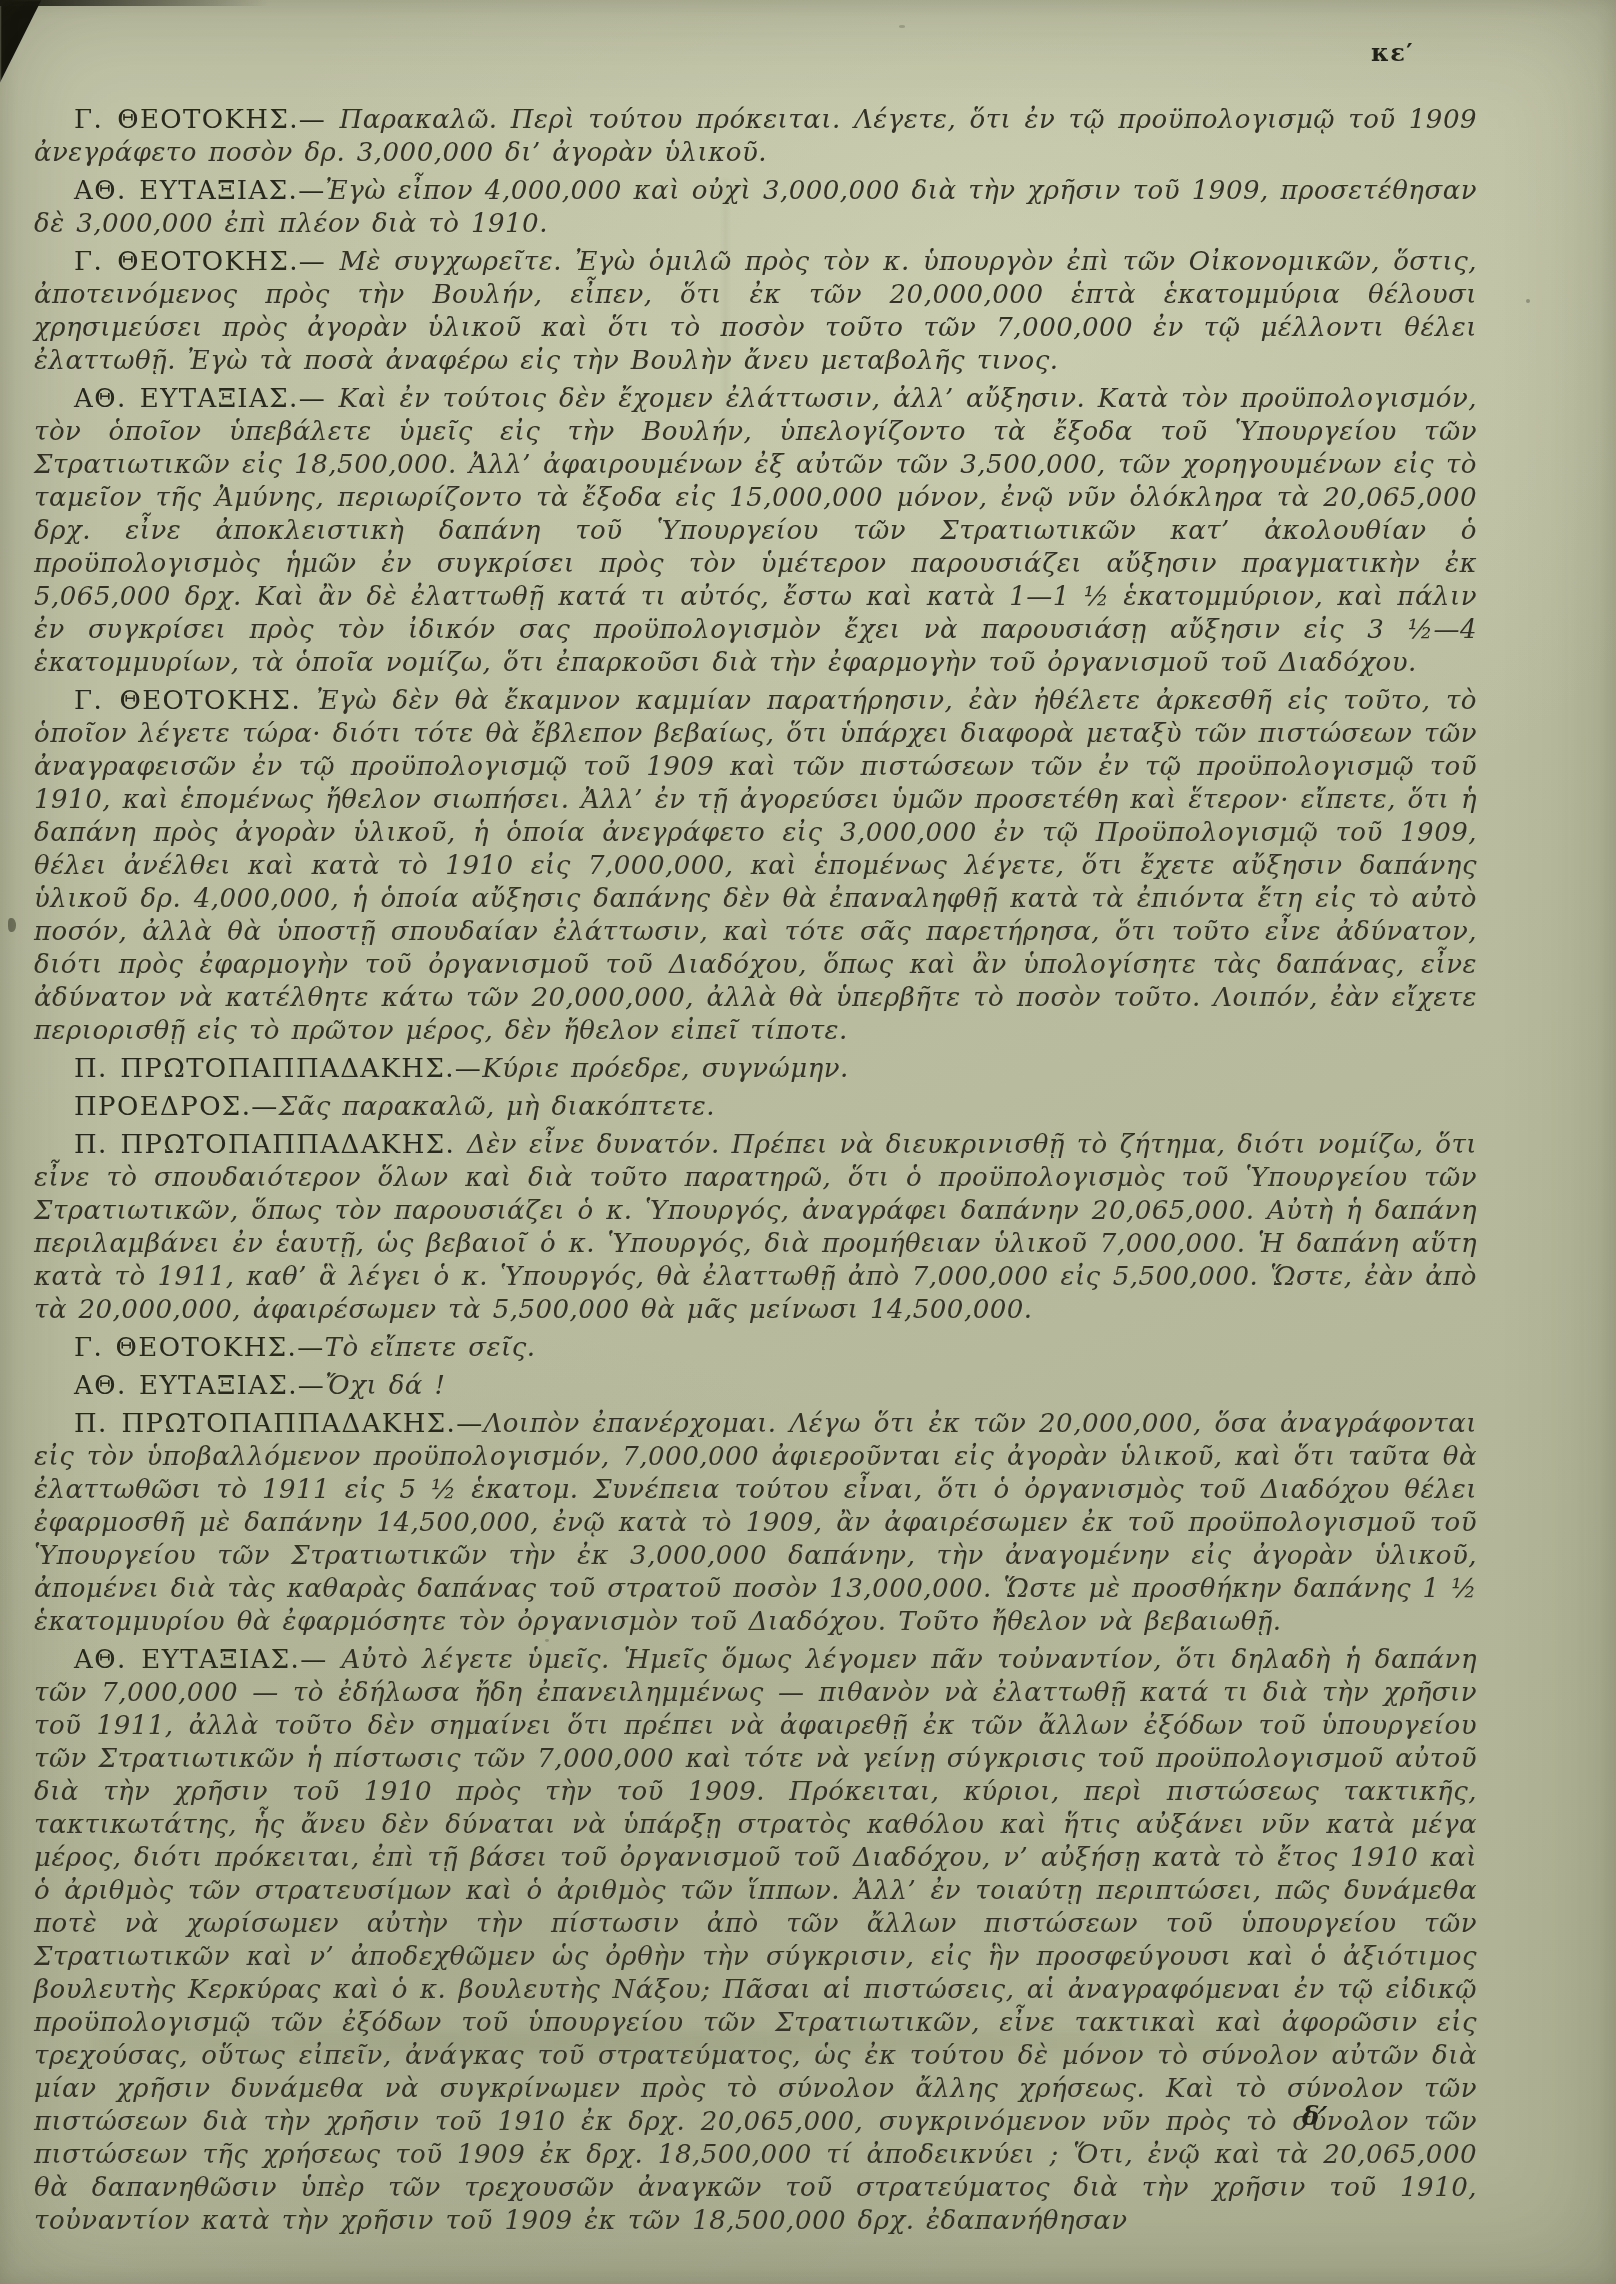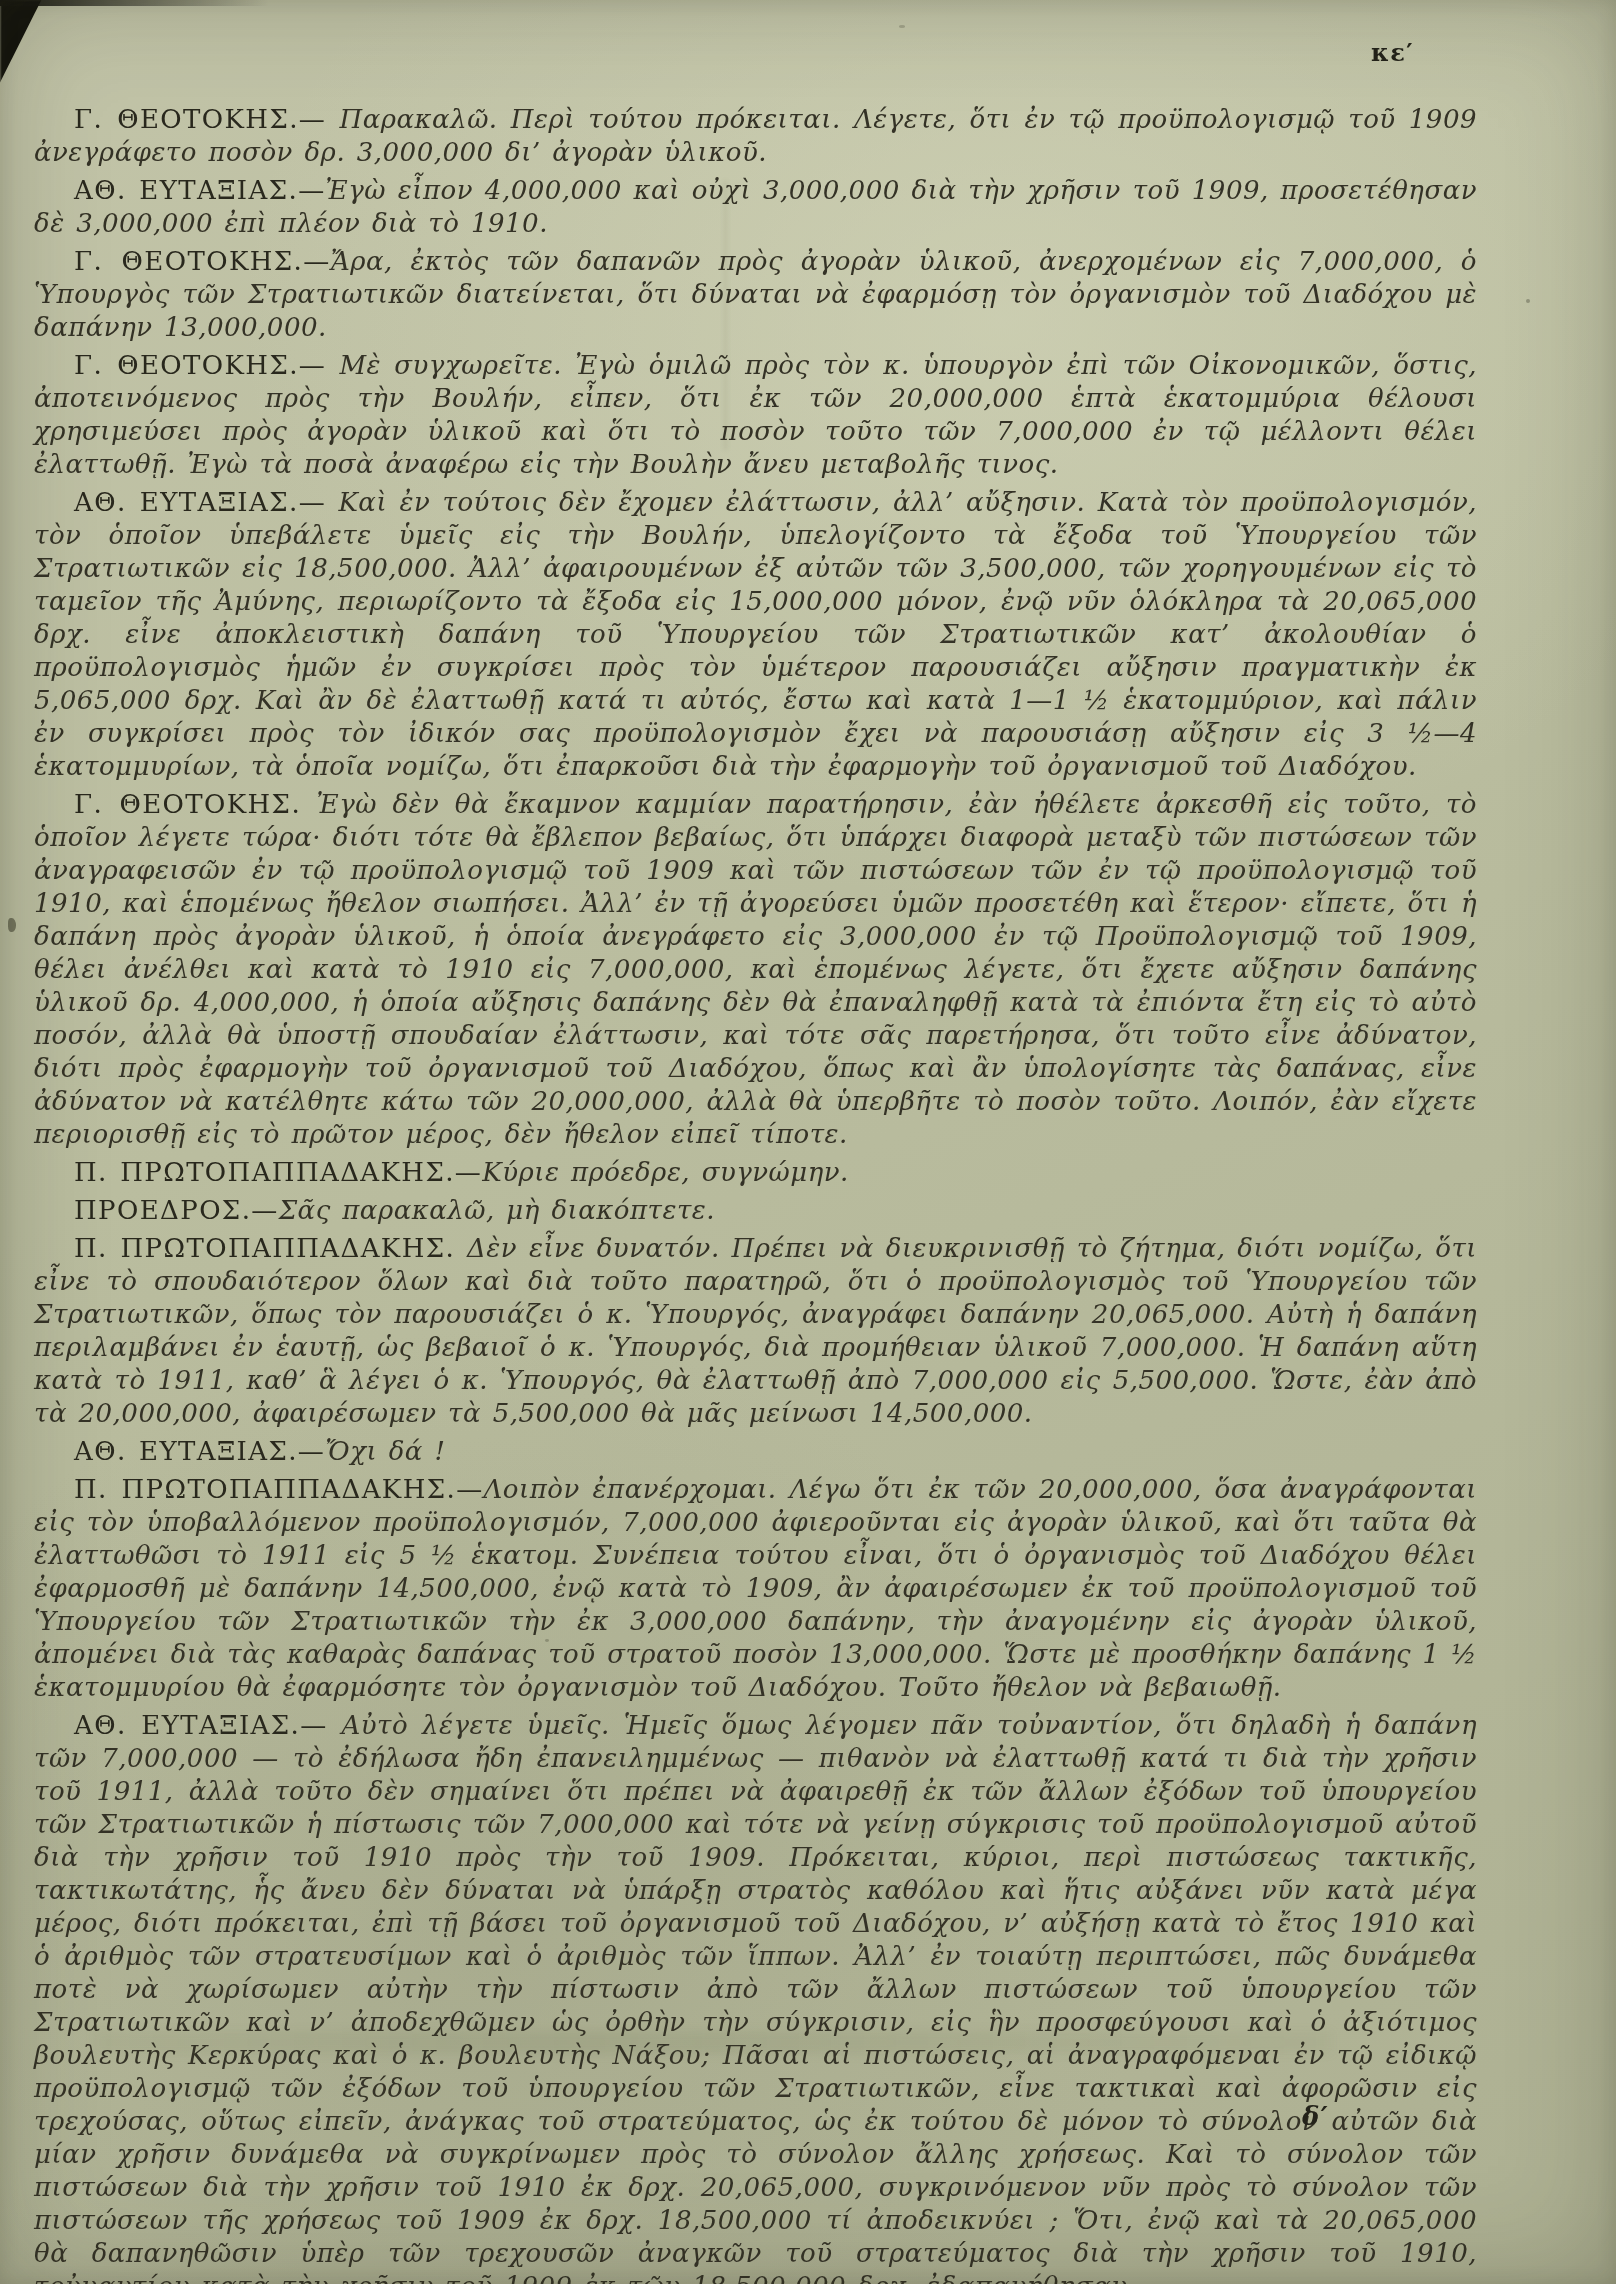--- a/index.html
+++ b/index.html
@@ -79,27 +79,27 @@
   <div class="speck s1"></div>
   <div class="speck s2"></div>
   <div class="speck s3"></div>
   <div class="speck s4"></div>
 
   <div class="page-number">κε′</div>
 
   <div class="text-block">
       <p class="para"><span class="speaker">Γ. ΘΕΟΤΟΚΗΣ.—</span><span class="speech"> Παρακαλῶ. Περὶ τούτου πρόκειται. Λέγετε, ὅτι ἐν τῷ προϋπολογισμῷ τοῦ 1909 ἀνεγράφετο ποσὸν δρ. 3,000,000 δι’ ἀγορὰν ὑλικοῦ.</span></p>
       <p class="para"><span class="speaker">ΑΘ. ΕΥΤΑΞΙΑΣ.—</span><span class="speech">Ἐγὼ εἶπον 4,000,000 καὶ οὐχὶ 3,000,000 διὰ τὴν χρῆσιν τοῦ 1909, προσετέθησαν δὲ 3,000,000 ἐπὶ πλέον διὰ τὸ 1910.</span></p>
-      <p class="para"><span class="speaker">Γ. ΘΕΟΤΟΚΗΣ.—</span><span class="speech">Ἄρα, ἐκτὸς τῶν δαπανῶν πρὸς ἀγορὰν ὑλικοῦ, ἀνερχομένων εἰς 7,000,000, ὁ Ὑπουργὸς τῶν Στρατιωτικῶν διατείνεται, ὅτι δύναται νὰ ἐφαρμόσῃ τὸν ὀργανισμὸν τοῦ Διαδόχου μὲ δαπάνην 13,000,000.</span></p>
       <p class="para"><span class="speaker">Γ. ΘΕΟΤΟΚΗΣ.—</span><span class="speech"> Μὲ συγχωρεῖτε. Ἐγὼ ὁμιλῶ πρὸς τὸν κ. ὑπουργὸν ἐπὶ τῶν Οἰκονομικῶν, ὅστις, ἀποτεινόμενος πρὸς τὴν Βουλήν, εἶπεν, ὅτι ἐκ τῶν 20,000,000 ἑπτὰ ἑκατομμύρια θέλουσι χρησιμεύσει πρὸς ἀγορὰν ὑλικοῦ καὶ ὅτι τὸ ποσὸν τοῦτο τῶν 7,000,000 ἐν τῷ μέλλοντι θέλει ἐλαττωθῇ. Ἐγὼ τὰ ποσὰ ἀναφέρω εἰς τὴν Βουλὴν ἄνευ μεταβολῆς τινος.</span></p>
       <p class="para"><span class="speaker">ΑΘ. ΕΥΤΑΞΙΑΣ.—</span><span class="speech"> Καὶ ἐν τούτοις δὲν ἔχομεν ἐλάττωσιν, ἀλλ’ αὔξησιν. Κατὰ τὸν προϋπολογισμόν, τὸν ὁποῖον ὑπεβάλετε ὑμεῖς εἰς τὴν Βουλήν, ὑπελογίζοντο τὰ ἔξοδα τοῦ Ὑπουργείου τῶν Στρατιωτικῶν εἰς 18,500,000. Ἀλλ’ ἀφαιρουμένων ἐξ αὐτῶν τῶν 3,500,000, τῶν χορηγουμένων εἰς τὸ ταμεῖον τῆς Ἀμύνης, περιωρίζοντο τὰ ἔξοδα εἰς 15,000,000 μόνον, ἐνῷ νῦν ὁλόκληρα τὰ 20,065,000 δρχ. εἶνε ἀποκλειστικὴ δαπάνη τοῦ Ὑπουργείου τῶν Στρατιωτικῶν κατ’ ἀκολουθίαν ὁ προϋπολογισμὸς ἡμῶν ἐν συγκρίσει πρὸς τὸν ὑμέτερον παρουσιάζει αὔξησιν πραγματικὴν ἐκ 5,065,000 δρχ. Καὶ ἂν δὲ ἐλαττωθῇ κατά τι αὐτός, ἔστω καὶ κατὰ 1—1 ½ ἑκατομμύριον, καὶ πάλιν ἐν συγκρίσει πρὸς τὸν ἰδικόν σας προϋπολογισμὸν ἔχει νὰ παρουσιάσῃ αὔξησιν εἰς 3 ½—4 ἑκατομμυρίων, τὰ ὁποῖα νομίζω, ὅτι ἐπαρκοῦσι διὰ τὴν ἐφαρμογὴν τοῦ ὀργανισμοῦ τοῦ Διαδόχου.</span></p>
       <p class="para"><span class="speaker">Γ. ΘΕΟΤΟΚΗΣ.</span><span class="speech"> Ἐγὼ δὲν θὰ ἔκαμνον καμμίαν παρατήρησιν, ἐὰν ἠθέλετε ἀρκεσθῆ εἰς τοῦτο, τὸ ὁποῖον λέγετε τώρα· διότι τότε θὰ ἔβλεπον βεβαίως, ὅτι ὑπάρχει διαφορὰ μεταξὺ τῶν πιστώσεων τῶν ἀναγραφεισῶν ἐν τῷ προϋπολογισμῷ τοῦ 1909 καὶ τῶν πιστώσεων τῶν ἐν τῷ προϋπολογισμῷ τοῦ 1910, καὶ ἑπομένως ἤθελον σιωπήσει. Ἀλλ’ ἐν τῇ ἀγορεύσει ὑμῶν προσετέθη καὶ ἕτερον· εἴπετε, ὅτι ἡ δαπάνη πρὸς ἀγορὰν ὑλικοῦ, ἡ ὁποία ἀνεγράφετο εἰς 3,000,000 ἐν τῷ Προϋπολογισμῷ τοῦ 1909, θέλει ἀνέλθει καὶ κατὰ τὸ 1910 εἰς 7,000,000, καὶ ἑπομένως λέγετε, ὅτι ἔχετε αὔξησιν δαπάνης ὑλικοῦ δρ. 4,000,000, ἡ ὁποία αὔξησις δαπάνης δὲν θὰ ἐπαναληφθῇ κατὰ τὰ ἐπιόντα ἔτη εἰς τὸ αὐτὸ ποσόν, ἀλλὰ θὰ ὑποστῇ σπουδαίαν ἐλάττωσιν, καὶ τότε σᾶς παρετήρησα, ὅτι τοῦτο εἶνε ἀδύνατον, διότι πρὸς ἐφαρμογὴν τοῦ ὀργανισμοῦ τοῦ Διαδόχου, ὅπως καὶ ἂν ὑπολογίσητε τὰς δαπάνας, εἶνε ἀδύνατον νὰ κατέλθητε κάτω τῶν 20,000,000, ἀλλὰ θὰ ὑπερβῆτε τὸ ποσὸν τοῦτο. Λοιπόν, ἐὰν εἴχετε περιορισθῇ εἰς τὸ πρῶτον μέρος, δὲν ἤθελον εἰπεῖ τίποτε.</span></p>
       <p class="para"><span class="speaker">Π. ΠΡΩΤΟΠΑΠΠΑΔΑΚΗΣ.—</span><span class="speech">Κύριε πρόεδρε, συγνώμην.</span></p>
       <p class="para"><span class="speaker">ΠΡΟΕΔΡΟΣ.—</span><span class="speech">Σᾶς παρακαλῶ, μὴ διακόπτετε.</span></p>
       <p class="para"><span class="speaker">Π. ΠΡΩΤΟΠΑΠΠΑΔΑΚΗΣ.</span><span class="speech"> Δὲν εἶνε δυνατόν. Πρέπει νὰ διευκρινισθῇ τὸ ζήτημα, διότι νομίζω, ὅτι εἶνε τὸ σπουδαιότερον ὅλων καὶ διὰ τοῦτο παρατηρῶ, ὅτι ὁ προϋπολογισμὸς τοῦ Ὑπουργείου τῶν Στρατιωτικῶν, ὅπως τὸν παρουσιάζει ὁ κ. Ὑπουργός, ἀναγράφει δαπάνην 20,065,000. Αὐτὴ ἡ δαπάνη περιλαμβάνει ἐν ἑαυτῇ, ὡς βεβαιοῖ ὁ κ. Ὑπουργός, διὰ προμήθειαν ὑλικοῦ 7,000,000. Ἡ δαπάνη αὕτη κατὰ τὸ 1911, καθ’ ἃ λέγει ὁ κ. Ὑπουργός, θὰ ἐλαττωθῇ ἀπὸ 7,000,000 εἰς 5,500,000. Ὥστε, ἐὰν ἀπὸ τὰ 20,000,000, ἀφαιρέσωμεν τὰ 5,500,000 θὰ μᾶς μείνωσι 14,500,000.</span></p>
+      <p class="para"><span class="speaker">Γ. ΘΕΟΤΟΚΗΣ.—</span><span class="speech">Τὸ εἴπετε σεῖς.</span></p>
       <p class="para"><span class="speaker">ΑΘ. ΕΥΤΑΞΙΑΣ.—</span><span class="speech">Ὄχι δά !</span></p>
       <p class="para"><span class="speaker">Π. ΠΡΩΤΟΠΑΠΠΑΔΑΚΗΣ.—</span><span class="speech">Λοιπὸν ἐπανέρχομαι. Λέγω ὅτι ἐκ τῶν 20,000,000, ὅσα ἀναγράφονται εἰς τὸν ὑποβαλλόμενον προϋπολογισμόν, 7,000,000 ἀφιεροῦνται εἰς ἀγορὰν ὑλικοῦ, καὶ ὅτι ταῦτα θὰ ἐλαττωθῶσι τὸ 1911 εἰς 5 ½ ἑκατομ. Συνέπεια τούτου εἶναι, ὅτι ὁ ὀργανισμὸς τοῦ Διαδόχου θέλει ἐφαρμοσθῆ μὲ δαπάνην 14,500,000, ἐνῷ κατὰ τὸ 1909, ἂν ἀφαιρέσωμεν ἐκ τοῦ προϋπολογισμοῦ τοῦ Ὑπουργείου τῶν Στρατιωτικῶν τὴν ἐκ 3,000,000 δαπάνην, τὴν ἀναγομένην εἰς ἀγορὰν ὑλικοῦ, ἀπομένει διὰ τὰς καθαρὰς δαπάνας τοῦ στρατοῦ ποσὸν 13,000,000. Ὥστε μὲ προσθήκην δαπάνης 1 ½ ἑκατομμυρίου θὰ ἐφαρμόσητε τὸν ὀργανισμὸν τοῦ Διαδόχου. Τοῦτο ἤθελον νὰ βεβαιωθῇ.</span></p>
       <p class="para"><span class="speaker">ΑΘ. ΕΥΤΑΞΙΑΣ.—</span><span class="speech"> Αὐτὸ λέγετε ὑμεῖς. Ἡμεῖς ὅμως λέγομεν πᾶν τοὐναντίον, ὅτι δηλαδὴ ἡ δαπάνη τῶν 7,000,000 — τὸ ἐδήλωσα ἤδη ἐπανειλημμένως — πιθανὸν νὰ ἐλαττωθῇ κατά τι διὰ τὴν χρῆσιν τοῦ 1911, ἀλλὰ τοῦτο δὲν σημαίνει ὅτι πρέπει νὰ ἀφαιρεθῇ ἐκ τῶν ἄλλων ἐξόδων τοῦ ὑπουργείου τῶν Στρατιωτικῶν ἡ πίστωσις τῶν 7,000,000 καὶ τότε νὰ γείνῃ σύγκρισις τοῦ προϋπολογισμοῦ αὐτοῦ διὰ τὴν χρῆσιν τοῦ 1910 πρὸς τὴν τοῦ 1909. Πρόκειται, κύριοι, περὶ πιστώσεως τακτικῆς, τακτικωτάτης, ἧς ἄνευ δὲν δύναται νὰ ὑπάρξῃ στρατὸς καθόλου καὶ ἥτις αὐξάνει νῦν κατὰ μέγα μέρος, διότι πρόκειται, ἐπὶ τῇ βάσει τοῦ ὀργανισμοῦ τοῦ Διαδόχου, ν’ αὐξήσῃ κατὰ τὸ ἔτος 1910 καὶ ὁ ἀριθμὸς τῶν στρατευσίμων καὶ ὁ ἀριθμὸς τῶν ἵππων. Ἀλλ’ ἐν τοιαύτῃ περιπτώσει, πῶς δυνάμεθα ποτὲ νὰ χωρίσωμεν αὐτὴν τὴν πίστωσιν ἀπὸ τῶν ἄλλων πιστώσεων τοῦ ὑπουργείου τῶν Στρατιωτικῶν καὶ ν’ ἀποδεχθῶμεν ὡς ὀρθὴν τὴν σύγκρισιν, εἰς ἣν προσφεύγουσι καὶ ὁ ἀξιότιμος βουλευτὴς Κερκύρας καὶ ὁ κ. βουλευτὴς Νάξου; Πᾶσαι αἱ πιστώσεις, αἱ ἀναγραφόμεναι ἐν τῷ εἰδικῷ προϋπολογισμῷ τῶν ἐξόδων τοῦ ὑπουργείου τῶν Στρατιωτικῶν, εἶνε τακτικαὶ καὶ ἀφορῶσιν εἰς τρεχούσας, οὕτως εἰπεῖν, ἀνάγκας τοῦ στρατεύματος, ὡς ἐκ τούτου δὲ μόνον τὸ σύνολον αὐτῶν διὰ μίαν χρῆσιν δυνάμεθα νὰ συγκρίνωμεν πρὸς τὸ σύνολον ἄλλης χρήσεως. Καὶ τὸ σύνολον τῶν πιστώσεων διὰ τὴν χρῆσιν τοῦ 1910 ἐκ δρχ. 20,065,000, συγκρινόμενον νῦν πρὸς τὸ σύνολον τῶν πιστώσεων τῆς χρήσεως τοῦ 1909 ἐκ δρχ. 18,500,000 τί ἀποδεικνύει ; Ὅτι, ἐνῷ καὶ τὰ 20,065,000 θὰ δαπανηθῶσιν ὑπὲρ τῶν τρεχουσῶν ἀναγκῶν τοῦ στρατεύματος διὰ τὴν χρῆσιν τοῦ 1910, τοὐναντίον κατὰ τὴν χρῆσιν τοῦ 1909 ἐκ τῶν 18,500,000 δρχ. ἐδαπανήθησαν</span></p>
     </div>
 
   <div class="footer-mark">δ′</div>
 </div>
 
 
 </body></html>

